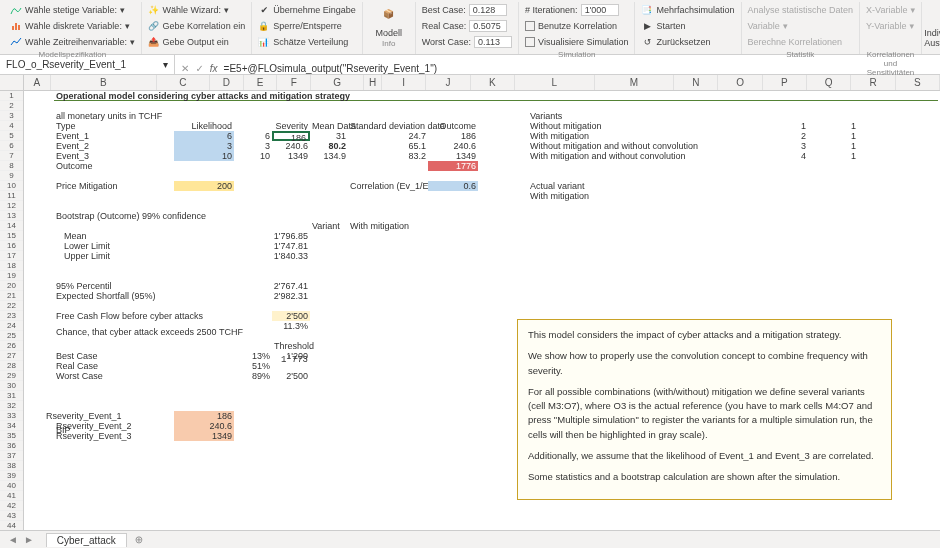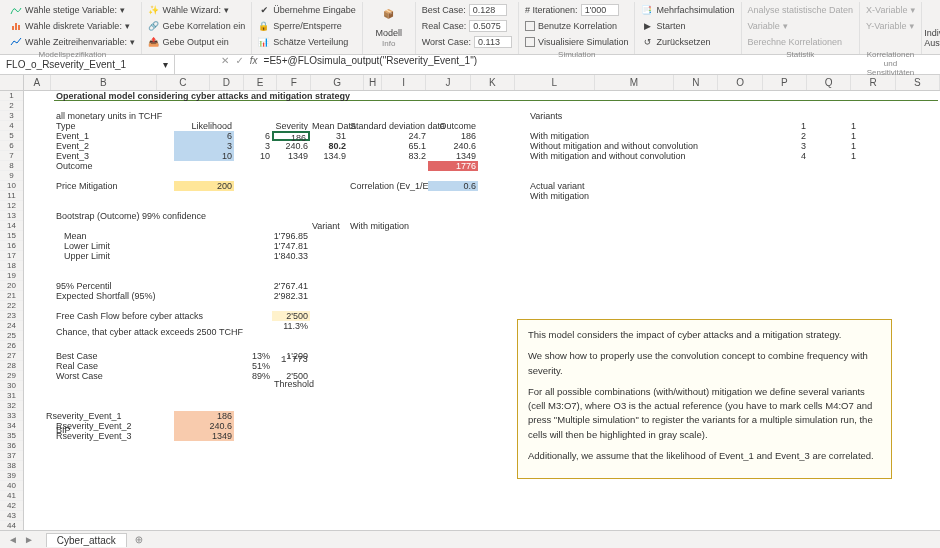--- a/index.html
+++ b/index.html
@@ -10,21 +10,21 @@
 .ribgrp .row { display:flex; align-items:center; gap:3px; height:15px; white-space:nowrap; }
 .ribgrp .lbl { text-align:center; font-size:8px; color:#888; padding-top:1px; }
 .ic { width:12px; height:12px; display:inline-flex; align-items:center; justify-content:center; }
 .ic svg { width:12px; height:12px; }
 .bigbtn { display:flex; flex-direction:column; align-items:center; justify-content:center; gap:2px; width:40px; }
 .bigbtn .ic { width:24px; height:24px; }
 .kv { display:flex; gap:3px; align-items:center; }
 .kv .v { background:#fff; border:1px solid #ccc; padding:0 3px; min-width:38px; font-size:9px; }
 .chk { width:10px; height:10px; border:1px solid #888; display:inline-block; }
 .grey { color:#aaa; }
-.fbar { height:20px; border-bottom:1px solid #d0d0d0; display:flex; align-items:flex-start; font-size:10px; background:#fff;gap:40px; }
+.fbar { height:20px; border-bottom:1px solid #d0d0d0; display:flex; align-items:flex-end; font-size:10px; background:#fff; }
 .namebox { width:175px; border-right:1px solid #d0d0d0; padding:0 6px; height:100%; display:flex; align-items:center; justify-content:space-between; }
 .fxwrap { display:flex; align-items:center; gap:6px; padding:0 6px; }
 .fx { font-style:italic; color:#666; }
 .sheet { position:relative; height:458px; overflow:hidden; }
 .colhdrs { display:flex; position:absolute; top:0; left:24px; right:0; height:16px; background:#f3f2f1; border-bottom:1px solid #ccc; font-size:10px; }
 .ch { border-right:1px solid #e0e0e0; text-align:center; color:#555; line-height:16px; }
 .rowhdrs { position:absolute; top:16px; left:0; width:24px; background:#f3f2f1; border-right:1px solid #ccc; }
 .rh { height:10px; font-size:8px; text-align:center; color:#555; border-bottom:1px solid #eee; line-height:10px; }
 .grid { position:absolute; top:16px; left:24px; right:0; bottom:0; font-size:9px; }
 .cell { position:absolute; height:10px; line-height:10px; white-space:nowrap; padding:0 2px; }
@@ -327,20 +327,21 @@
       <div class="cell right" style="top: 60px; left: 286px; width: 38px;">134.9</div>
       <div class="cell right" style="top: 60px; left: 324px; width: 80px;">83.2</div>
       <div class="cell right" style="top: 60px; left: 404px; width: 50px;">1349</div>
       <div class="cell " style="top: 70px; left: 30px; width: 120px;">Outcome</div>
       <div class="cell right hl-dkred" style="top: 70px; left: 404px; width: 50px;">1776</div>
       <div class="cell " style="top: 90px; left: 30px; width: 120px;">Price Mitigation</div>
       <div class="cell right hl-yellow" style="top: 90px; left: 150px; width: 60px;">200</div>
       <div class="cell right" style="top: 90px; left: 324px; width: 80px;">Correlation (Ev_1/Ev_3)</div>
       <div class="cell right hl-blue" style="top: 90px; left: 404px; width: 50px;">0.6</div>
       <div class="cell " style="top: 20px; left: 504px; width: 50px;">Variants</div>
+      <div class="cell " style="top: 30px; left: 504px; width: 230px;">Without mitigation</div>
       <div class="cell right" style="top: 30px; left: 734px; width: 50px;">1</div>
       <div class="cell right" style="top: 30px; left: 784px; width: 50px;">1</div>
       <div class="cell " style="top: 40px; left: 504px; width: 230px;">With mitigation</div>
       <div class="cell right" style="top: 40px; left: 734px; width: 50px;">2</div>
       <div class="cell right" style="top: 40px; left: 784px; width: 50px;">1</div>
       <div class="cell " style="top: 50px; left: 504px; width: 230px;">Without mitigation and without convolution</div>
       <div class="cell right" style="top: 50px; left: 734px; width: 50px;">3</div>
       <div class="cell right" style="top: 50px; left: 784px; width: 50px;">1</div>
       <div class="cell " style="top: 60px; left: 504px; width: 230px;">With mitigation and without convolution</div>
       <div class="cell right" style="top: 60px; left: 734px; width: 50px;">4</div>
@@ -357,21 +358,21 @@
       <div class="cell " style="top: 160px; left: 30px; width: 120px; padding-left: 10px;">Upper Limit</div>
       <div class="cell right" style="top: 160px; left: 210px; width: 76px;">1'840.33</div>
       <div class="cell " style="top: 190px; left: 30px; width: 180px;">95% Percentil</div>
       <div class="cell right" style="top: 190px; left: 210px; width: 76px;">2'767.41</div>
       <div class="cell " style="top: 200px; left: 30px; width: 180px;">Expected Shortfall (95%)</div>
       <div class="cell right" style="top: 200px; left: 210px; width: 76px;">2'982.31</div>
       <div class="cell " style="top: 220px; left: 30px; width: 218px;">Free Cash Flow before cyber attacks</div>
       <div class="cell right hl-ltyellow" style="top: 220px; left: 248px; width: 38px;">2'500</div>
       <div class="cell " style="top: 230px; left: 30px; width: 218px; margin-top: 6px;">Chance, that cyber attack exceeds 2500 TCHF</div>
       <div class="cell right" style="top: 230px; left: 248px; width: 38px;">11.3%</div>
-      <div class="cell right" style="top: 250px; left: 248px; width: 38px; margin-top: 38px;">Threshold</div>
+      <div class="cell right" style="top: 250px; left: 248px; width: 38px;">Threshold</div>
       <div class="cell " style="top: 260px; left: 30px; width: 120px;">Best Case</div>
       <div class="cell right" style="top: 260px; left: 210px; width: 38px;">13%</div>
       <div class="cell right" style="top: 260px; left: 248px; width: 38px;">1'200</div>
       <div class="cell " style="top: 270px; left: 30px; width: 120px;">Real Case</div>
       <div class="cell right" style="top: 270px; left: 210px; width: 38px;">51%</div>
       <div class="cell right" style="top: 264px; left: 248px; width: 38px; font-family: Liberation Mono, monospace;">1'773</div>
       <div class="cell " style="top: 280px; left: 30px; width: 120px;">Worst Case</div>
       <div class="cell right" style="top: 280px; left: 210px; width: 38px;">89%</div>
       <div class="cell right" style="top: 280px; left: 248px; width: 38px;">2'500</div>
       <div class="cell " style="top: 310px; left: 30px; width: 120px; margin-top: 24px;">BIP</div>
@@ -381,20 +382,21 @@
       <div class="cell right hl-red" style="top: 330px; left: 150px; width: 60px;">240.6</div>
       <div class="cell " style="top: 340px; left: 30px; width: 120px;">Rseverity_Event_3</div>
       <div class="cell right hl-red" style="top: 340px; left: 150px; width: 60px;">1349</div>
     </div>
 
   <div class="infobox" style="top:244px;left:517px;width:375px">
     <p>This model considers the impact of cyber attacks and a mitigation strategy.</p>
       <p>We show how to properly use the convolution concept to combine frequency with severity.</p>
       <p>For all possible combinations (with/without) mitigation we define several variants (cell M3:O7), where O3 is the actual reference (you have to mark cells M4:O7 and press "Multiple simulation" to register the variants for a multiple simulation run, the cells will then be highlighted in gray scale).</p>
       <p>Additionally, we assume that the likelihood of Event_1 and Event_3 are correlated.</p>
+      <p>Some statistics and a bootstrap calculation are shown after the simulation.</p>
   </div>
 </div>
 
 <div class="tabs">
   <div class="tabnav">
     <span>◄</span>
     <span>►</span>
   </div>
   <div class="tab">Cyber_attack</div>
   <span style="margin-left:8px;color:#888">⊕</span>

